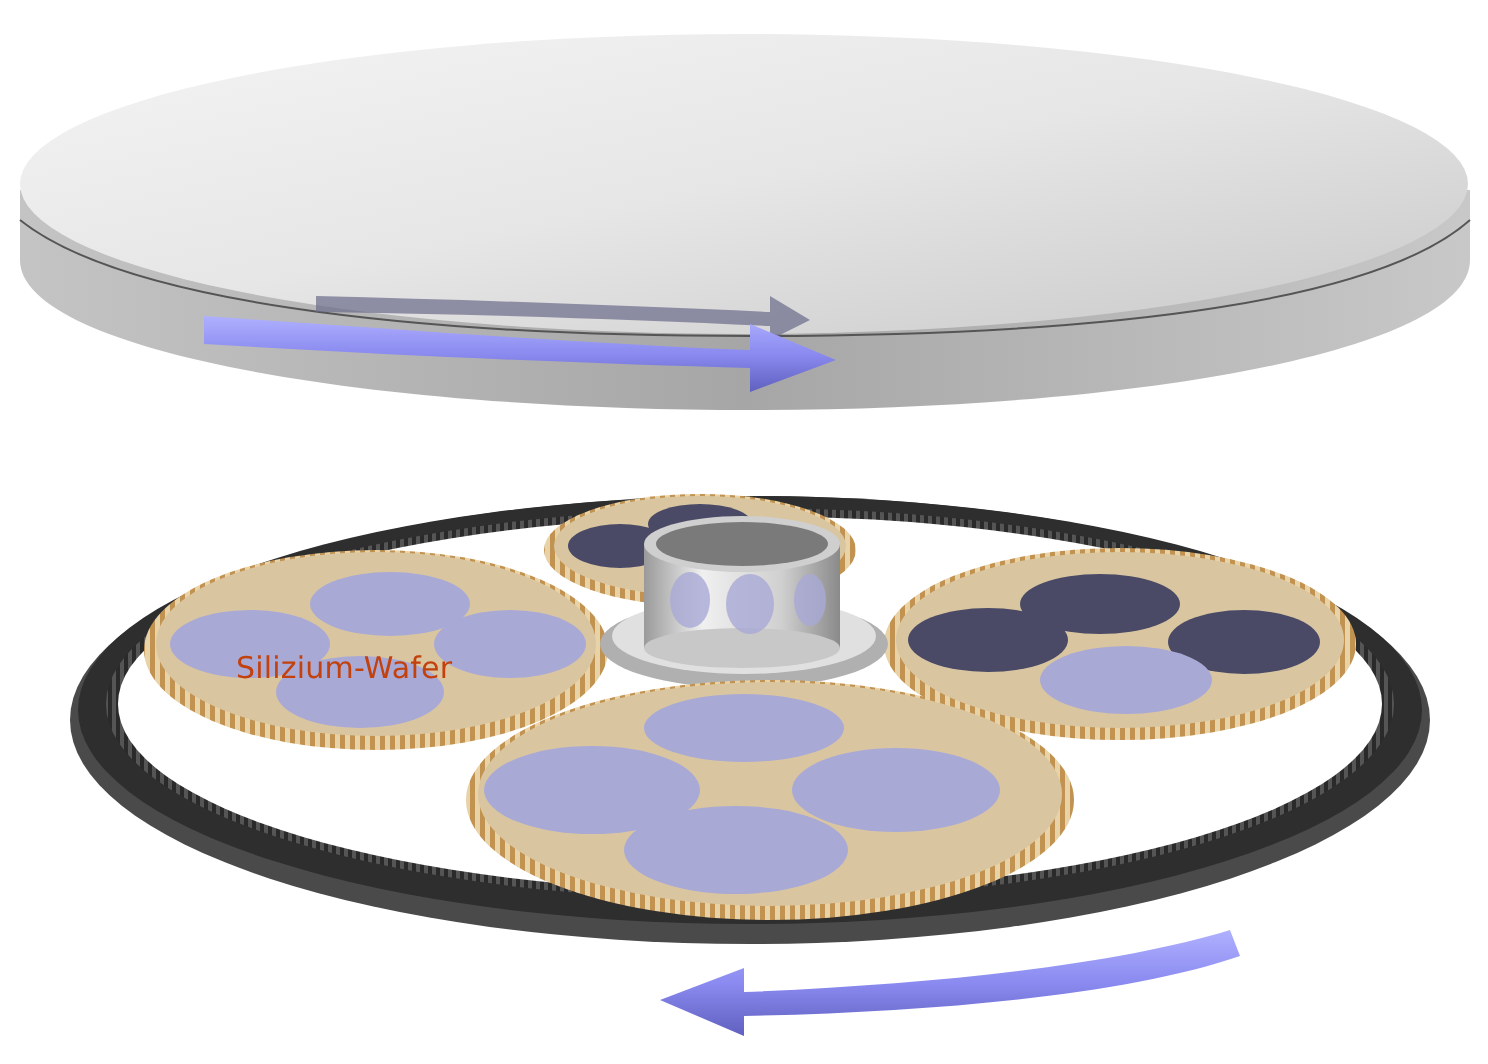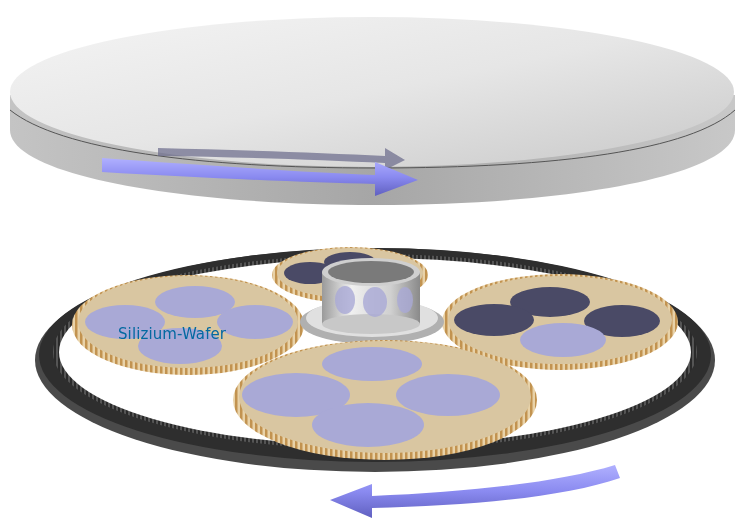--- a/index.html
+++ b/index.html
@@ -1,20 +1,20 @@
 <!DOCTYPE html>
 <html><head>
 <meta charset="utf-8">
 <style>
   html, body { margin: 0; padding: 0; background: #ffffff; }
   .stage { position: relative; width: 744px; height: 532px; overflow: hidden; background: #fff; }
   svg { position: absolute; left: 0; top: 0; }
   .label {
     position: absolute; left: 118px; top: 325px;
-    font-family: "DejaVu Sans", sans-serif; font-size: 15px; color: #0369a1;
+    font-family: "DejaVu Sans", sans-serif; font-size: 15px; color: #c2410c;
     letter-spacing: 0.1px;
   }
 </style>
 </head>
 <body>
 
 <div class="stage">
 <svg width="744" height="532" viewBox="0 0 744 532">
   <defs>
     <linearGradient id="plateTop" x1="0" y1="0" x2="1" y2="1">

